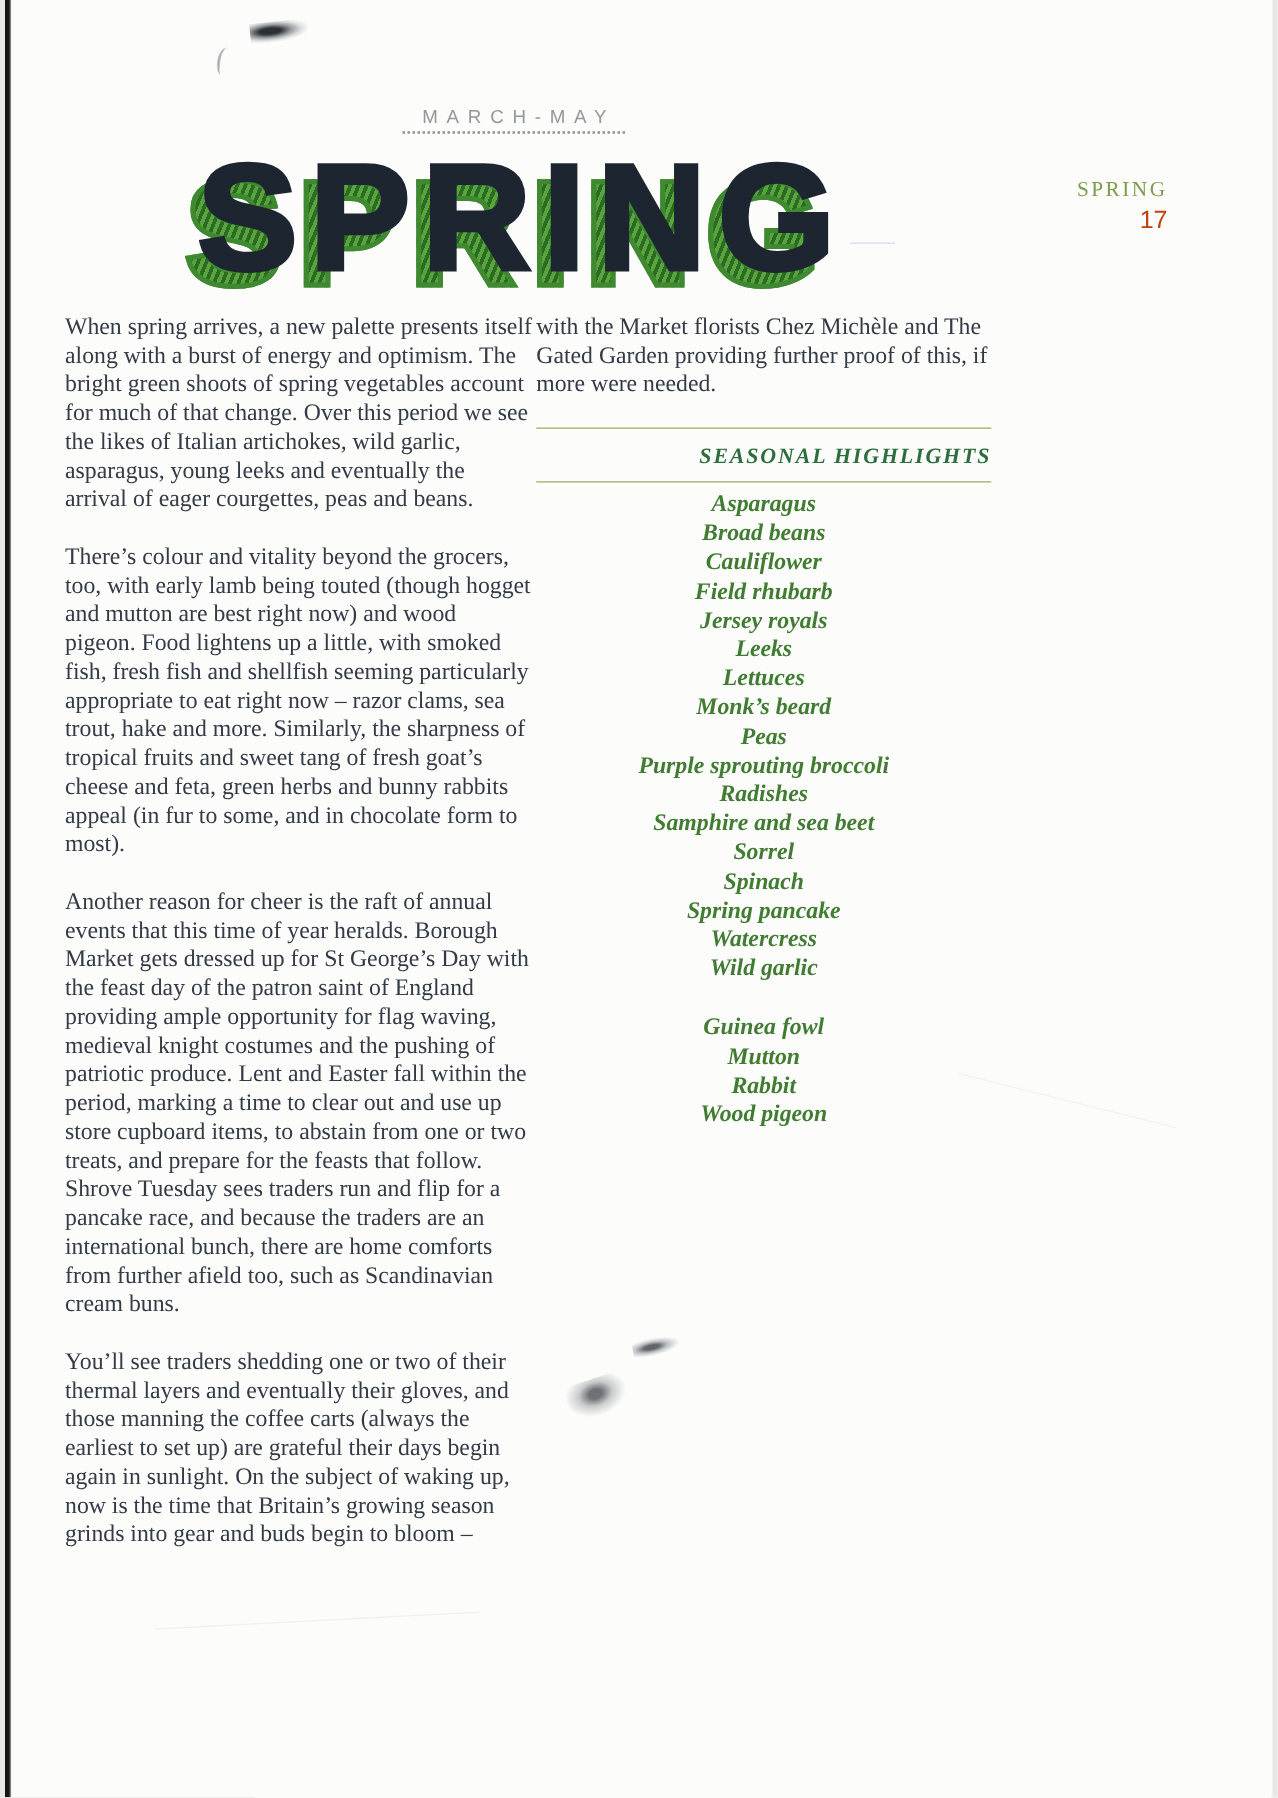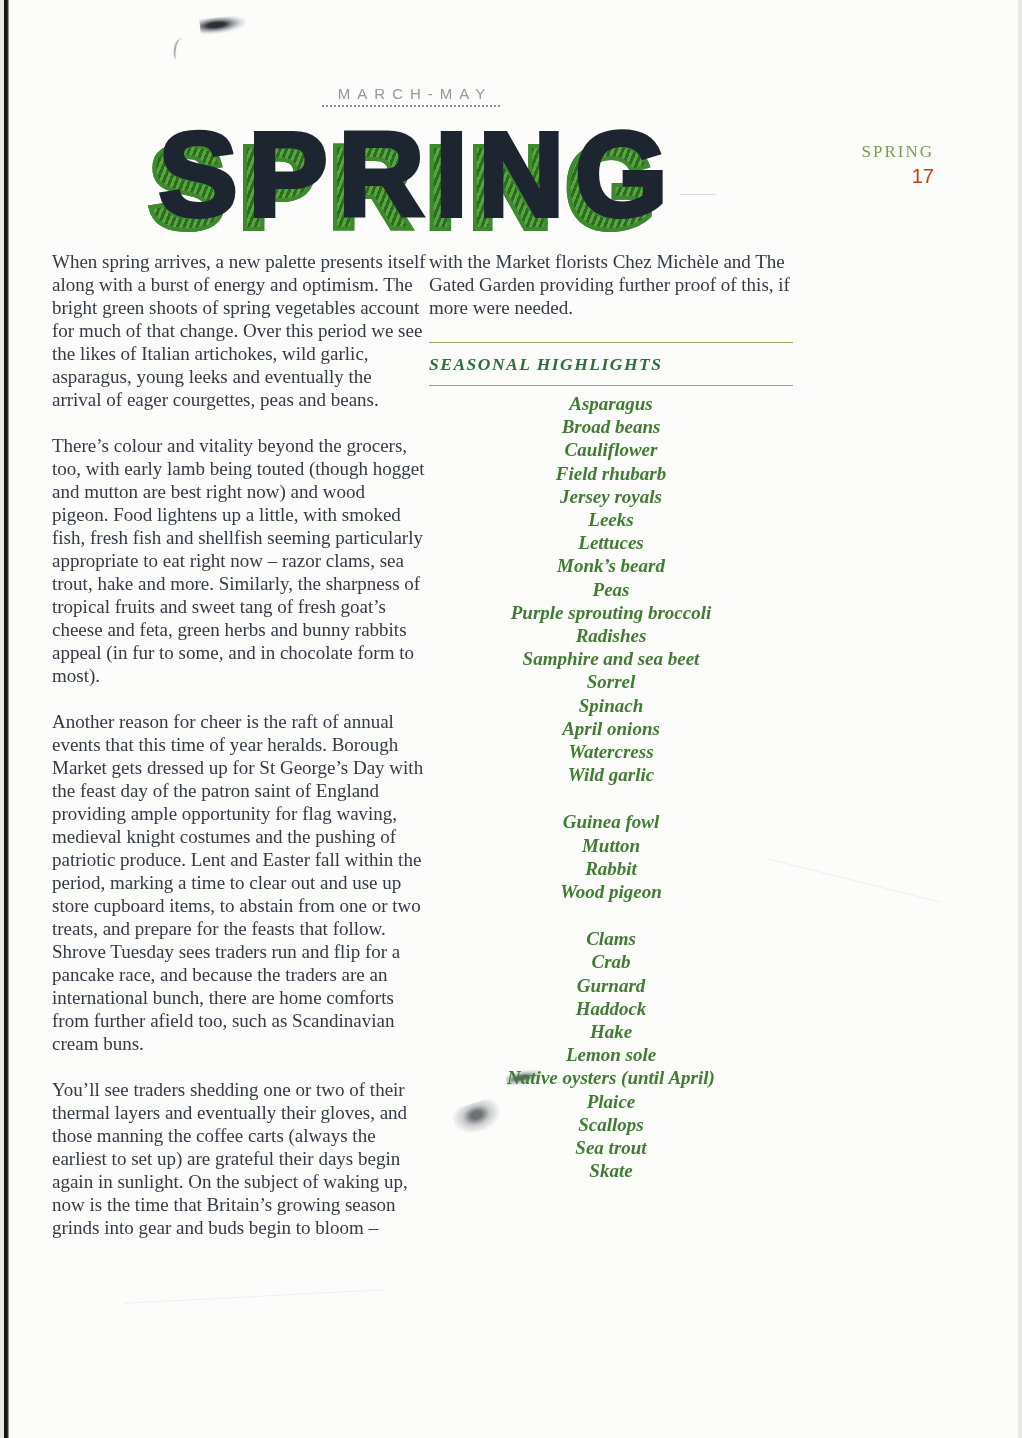--- a/index.html
+++ b/index.html
@@ -38,21 +38,21 @@
     font-size:20px;color:#c2410c;}
 
   
   .col{position:absolute;top:250px;font-size:19px;line-height:23px;}
   .col-left{left:48px;width:374px;}
   .col-right{left:425px;width:364px;}
   .col p{margin:0 0 23px 0;}
 
   
   .sh-box{margin-top:20px;border-top:1px solid #9fa963;border-bottom:1px solid #9fa963;
-    padding:10px 0 9px;text-align:left;}
+    padding:10px 0 9px;text-align:right;}
   .sh-heading{font-weight:700;font-style:italic;font-size:17.5px;
     letter-spacing:1.5px;color:#2d6e3e;}
   .hl-group{margin-top:6px;text-align:center;font-weight:700;font-style:italic;
     font-size:19px;line-height:23.2px;color:#417c33;}
   .hl-group + .hl-group{margin-top:24px;}
 
   
   .smudge{position:absolute;filter:blur(.4px);pointer-events:none;}
   .smudge-a{top:17px;left:196px;width:46px;height:16px;transform:rotate(-6deg);
     background:radial-gradient(ellipse at 35% 45%,#2c3137 0 20%,rgba(70,78,86,.55) 40%,rgba(120,128,136,.25) 58%,transparent 75%);}
@@ -117,40 +117,27 @@
         <div>Jersey royals</div>
         <div>Leeks</div>
         <div>Lettuces</div>
         <div>Monk’s beard</div>
         <div>Peas</div>
         <div>Purple sprouting broccoli</div>
         <div>Radishes</div>
         <div>Samphire and sea beet</div>
         <div>Sorrel</div>
         <div>Spinach</div>
-        <div>April onions</div>
+        <div>Spring pancake</div>
         <div>Watercress</div>
         <div>Wild garlic</div>
       </div>
 
     <div class="hl-group">
         <div>Guinea fowl</div>
         <div>Mutton</div>
         <div>Rabbit</div>
         <div>Wood pigeon</div>
       </div>
 
-    <div class="hl-group">
-        <div>Clams</div>
-        <div>Crab</div>
-        <div>Gurnard</div>
-        <div>Haddock</div>
-        <div>Hake</div>
-        <div>Lemon sole</div>
-        <div>Native oysters (until April)</div>
-        <div>Plaice</div>
-        <div>Scallops</div>
-        <div>Sea trout</div>
-        <div>Skate</div>
-      </div>
   </div>
 
 </div>
 
 </body></html>

